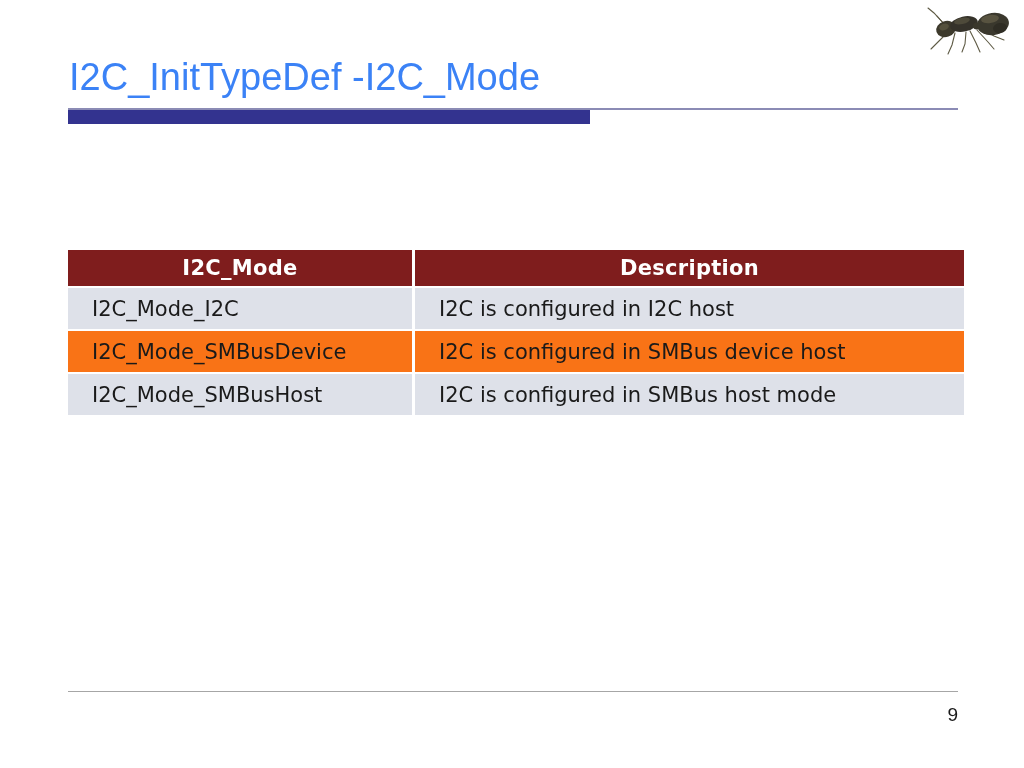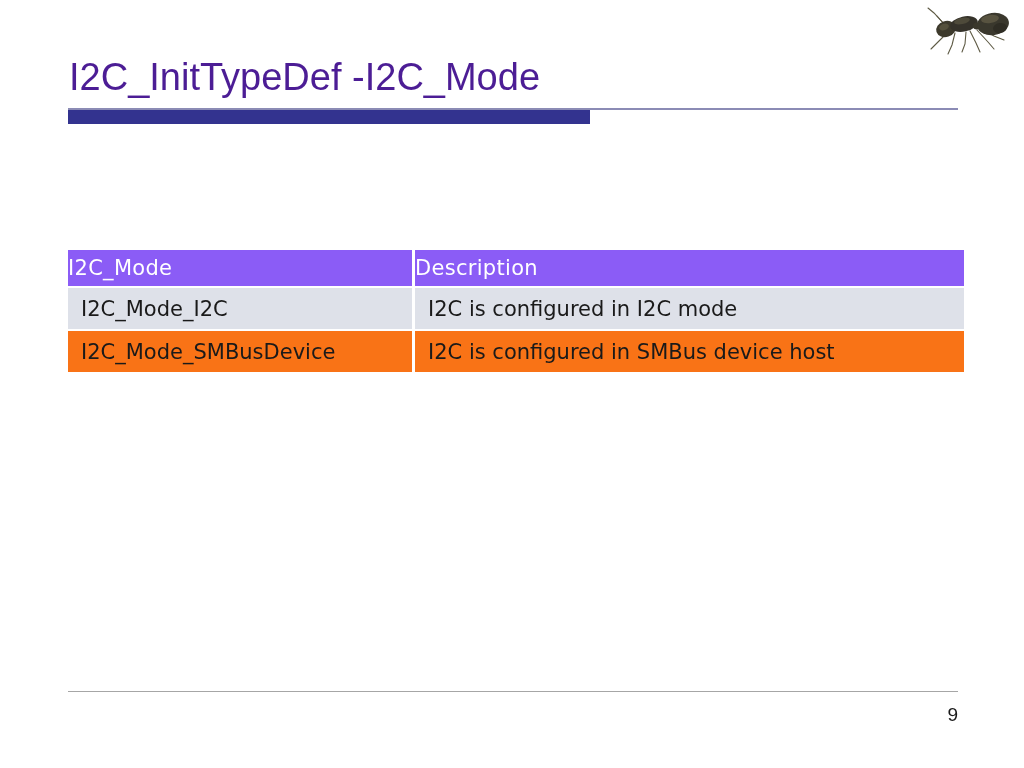--- a/index.html
+++ b/index.html
@@ -34,21 +34,21 @@
   
   .slide-title {
     position: absolute;
     left: 69px;
     top: 54px;
     width: 880px;
     font-family: "Liberation Sans", sans-serif;
     font-size: 38px;
     font-weight: 400;
     line-height: 46px;
-    color: #4c1d95;
+    color: #3b82f6;
     letter-spacing: 0px;
     white-space: nowrap;
   }
 
   
   .title-rule-thin {
     position: absolute;
     left: 68px;
     top: 108px;
     width: 890px;
@@ -71,40 +71,40 @@
     top: 250px;
     width: 896px;
     border-collapse: separate;
     border-spacing: 0;
     table-layout: fixed;
   }
   .data-table col.c1 { width: 347px; }
   .data-table col.c2 { width: 549px; }
 
   .data-table th {
-    background: #8b5cf6;
+    background: #7f1d1d;
     color: #ffffff;
     font-family: "DejaVu Sans", sans-serif;
     font-size: 21px;
-    font-weight: normal;
-    text-align: left;
+    font-weight: bold;
+    text-align: center;
     height: 36px;
     padding: 0;
     border-bottom: 2px solid #ffffff;
     letter-spacing: 0.3px;
   }
   .data-table th.col-left  { border-right: 3px solid #ffffff; }
 
   .data-table td {
     font-family: "DejaVu Sans", sans-serif;
     font-size: 21px;
     font-weight: 400;
     color: #1a1a1a;
     height: 41px;
-    padding: 0 0 0 13px;
+    padding: 0 0 0 24px;
     border-bottom: 2px solid #ffffff;
     vertical-align: middle;
     white-space: nowrap;
     overflow: hidden;
   }
   .data-table td.col-left { border-right: 3px solid #ffffff; }
 
   .row-odd  td { background: #dee1e9; }
   .row-even td { background: #f97316; }
 
@@ -178,25 +178,29 @@
     </colgroup>
     <thead>
       <tr>
         <th class="col-left">I2C_Mode</th>
         <th>Description</th>
       </tr>
     </thead>
     <tbody>
       <tr class="row-odd">
         <td class="col-left name-highlight">I2C_Mode_I2C</td>
-        <td>I2C is configured in I2C mode</td>
+        <td>I2C is configured in I2C host</td>
       </tr>
       <tr class="row-even">
         <td class="col-left">I2C_Mode_SMBusDevice</td>
         <td>I2C is configured in SMBus device host</td>
       </tr>
+      <tr class="row-odd">
+        <td class="col-left">I2C_Mode_SMBusHost</td>
+        <td>I2C is configured in SMBus host mode</td>
+      </tr>
     </tbody>
   </table>
 
   <div class="footer-rule"></div>
   <div class="page-number">9</div>
 
 </div>
 
 </body></html>

